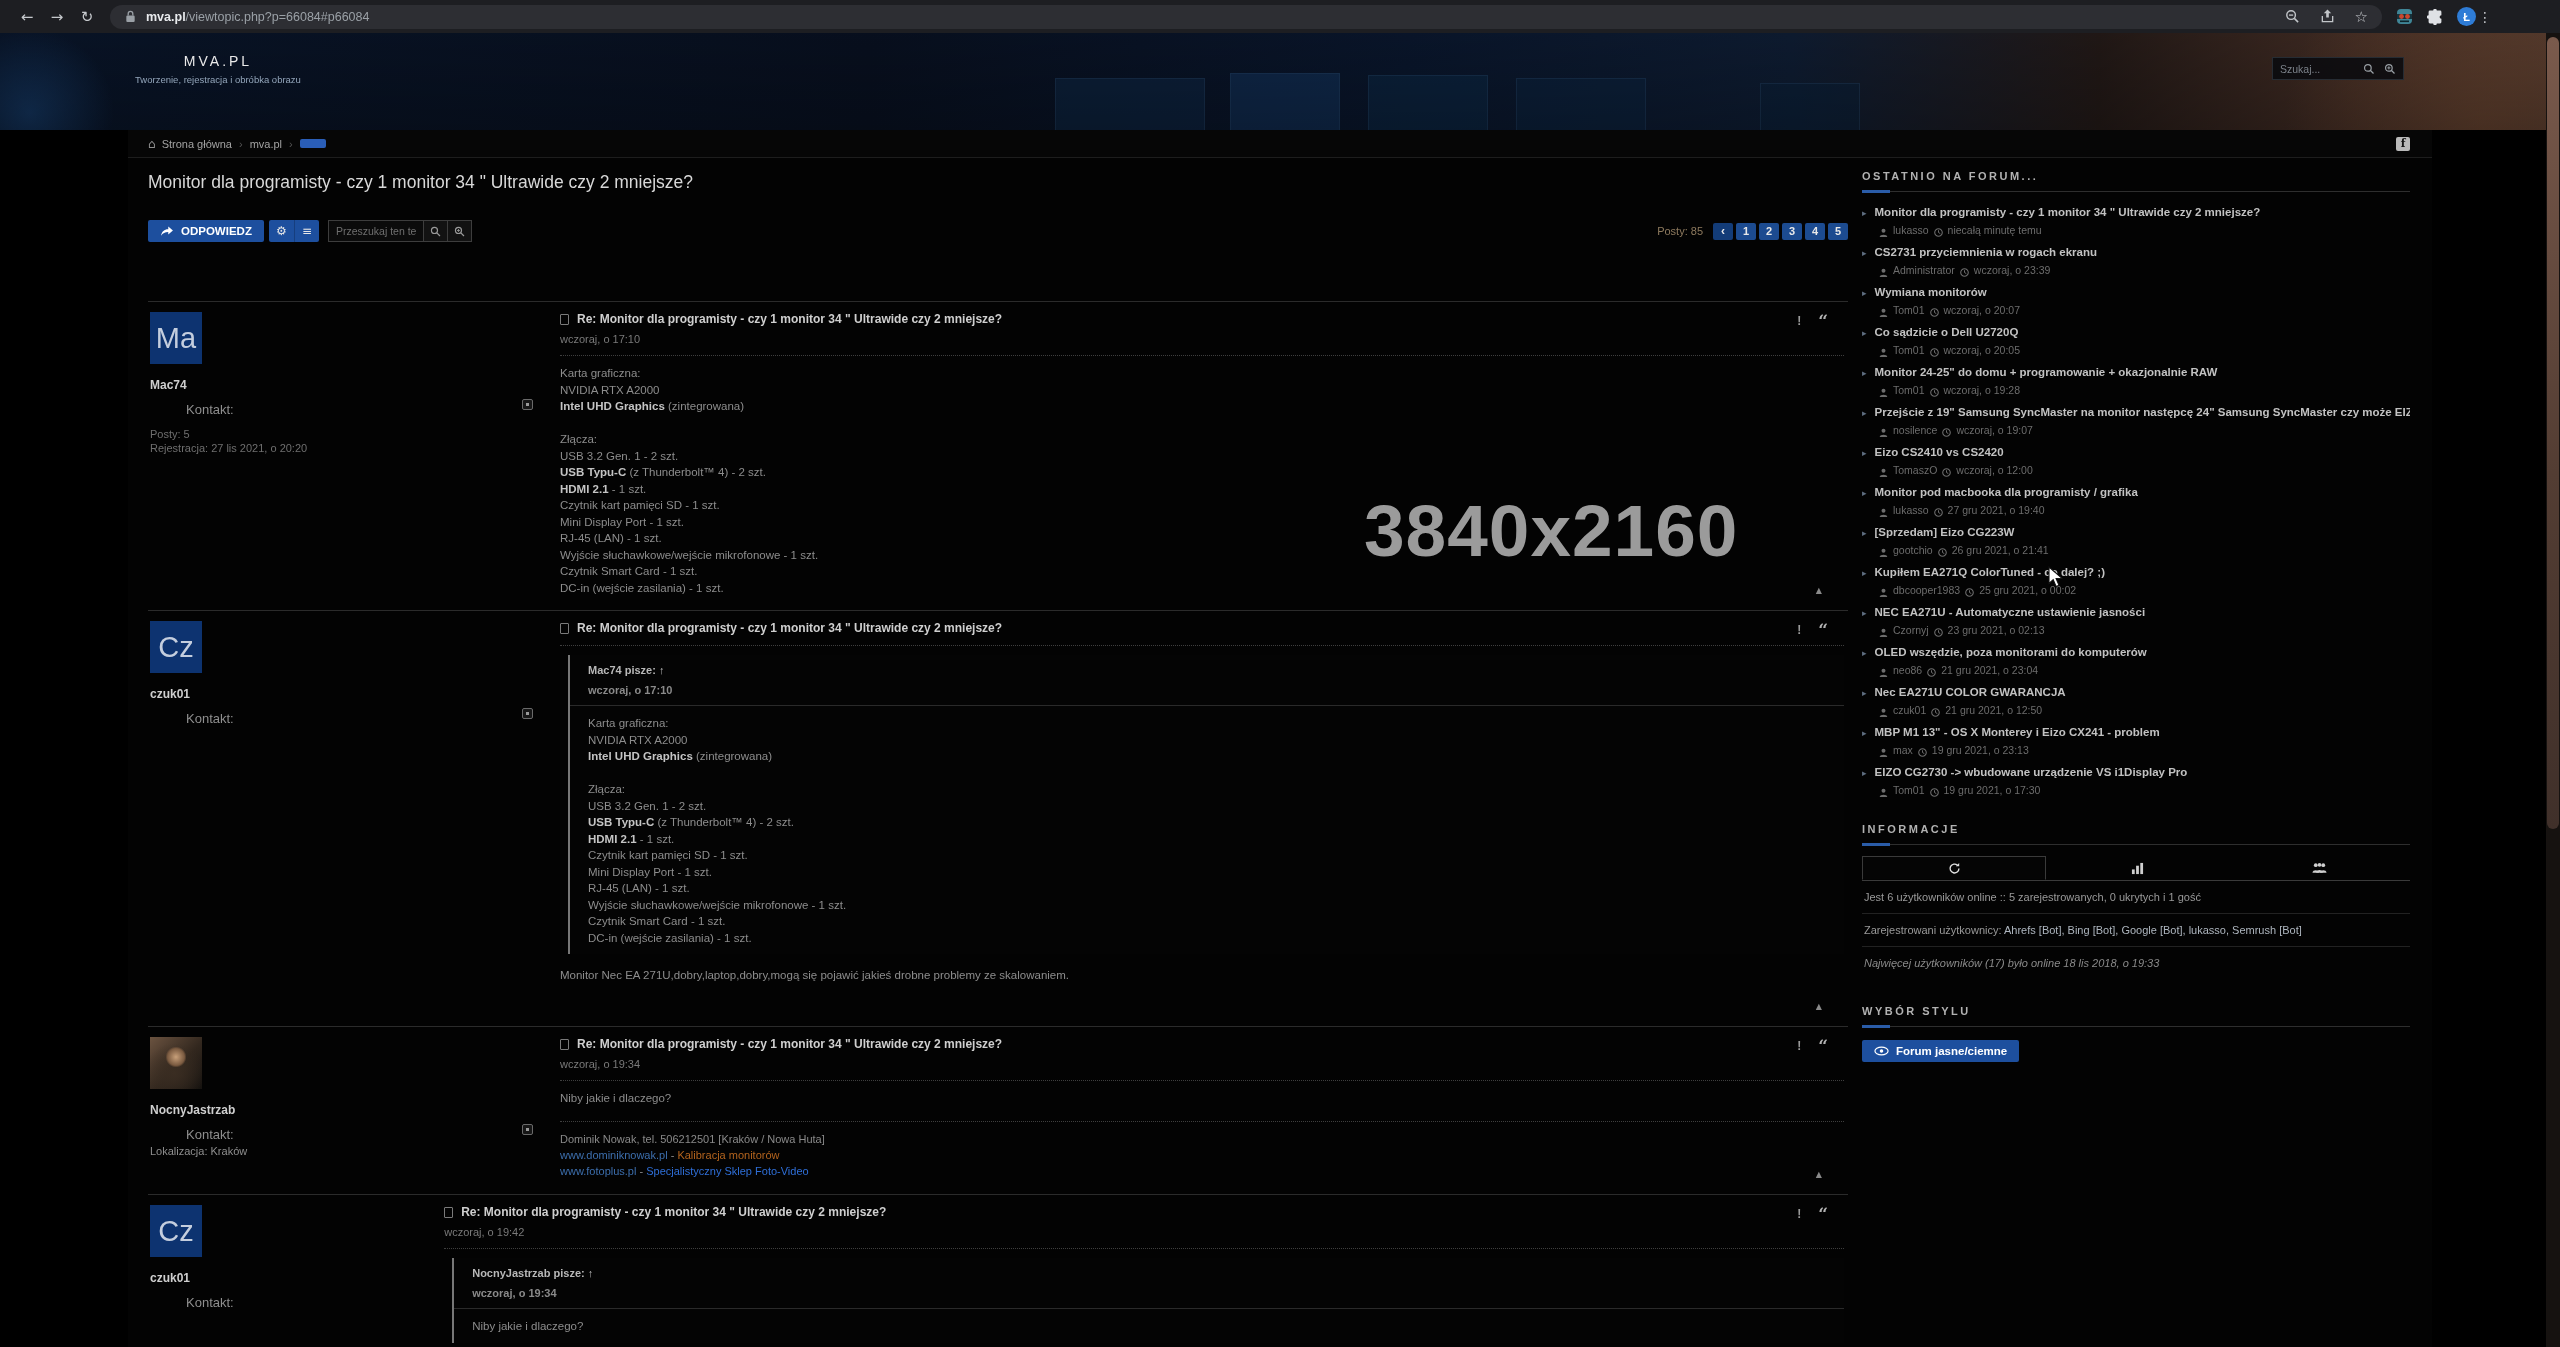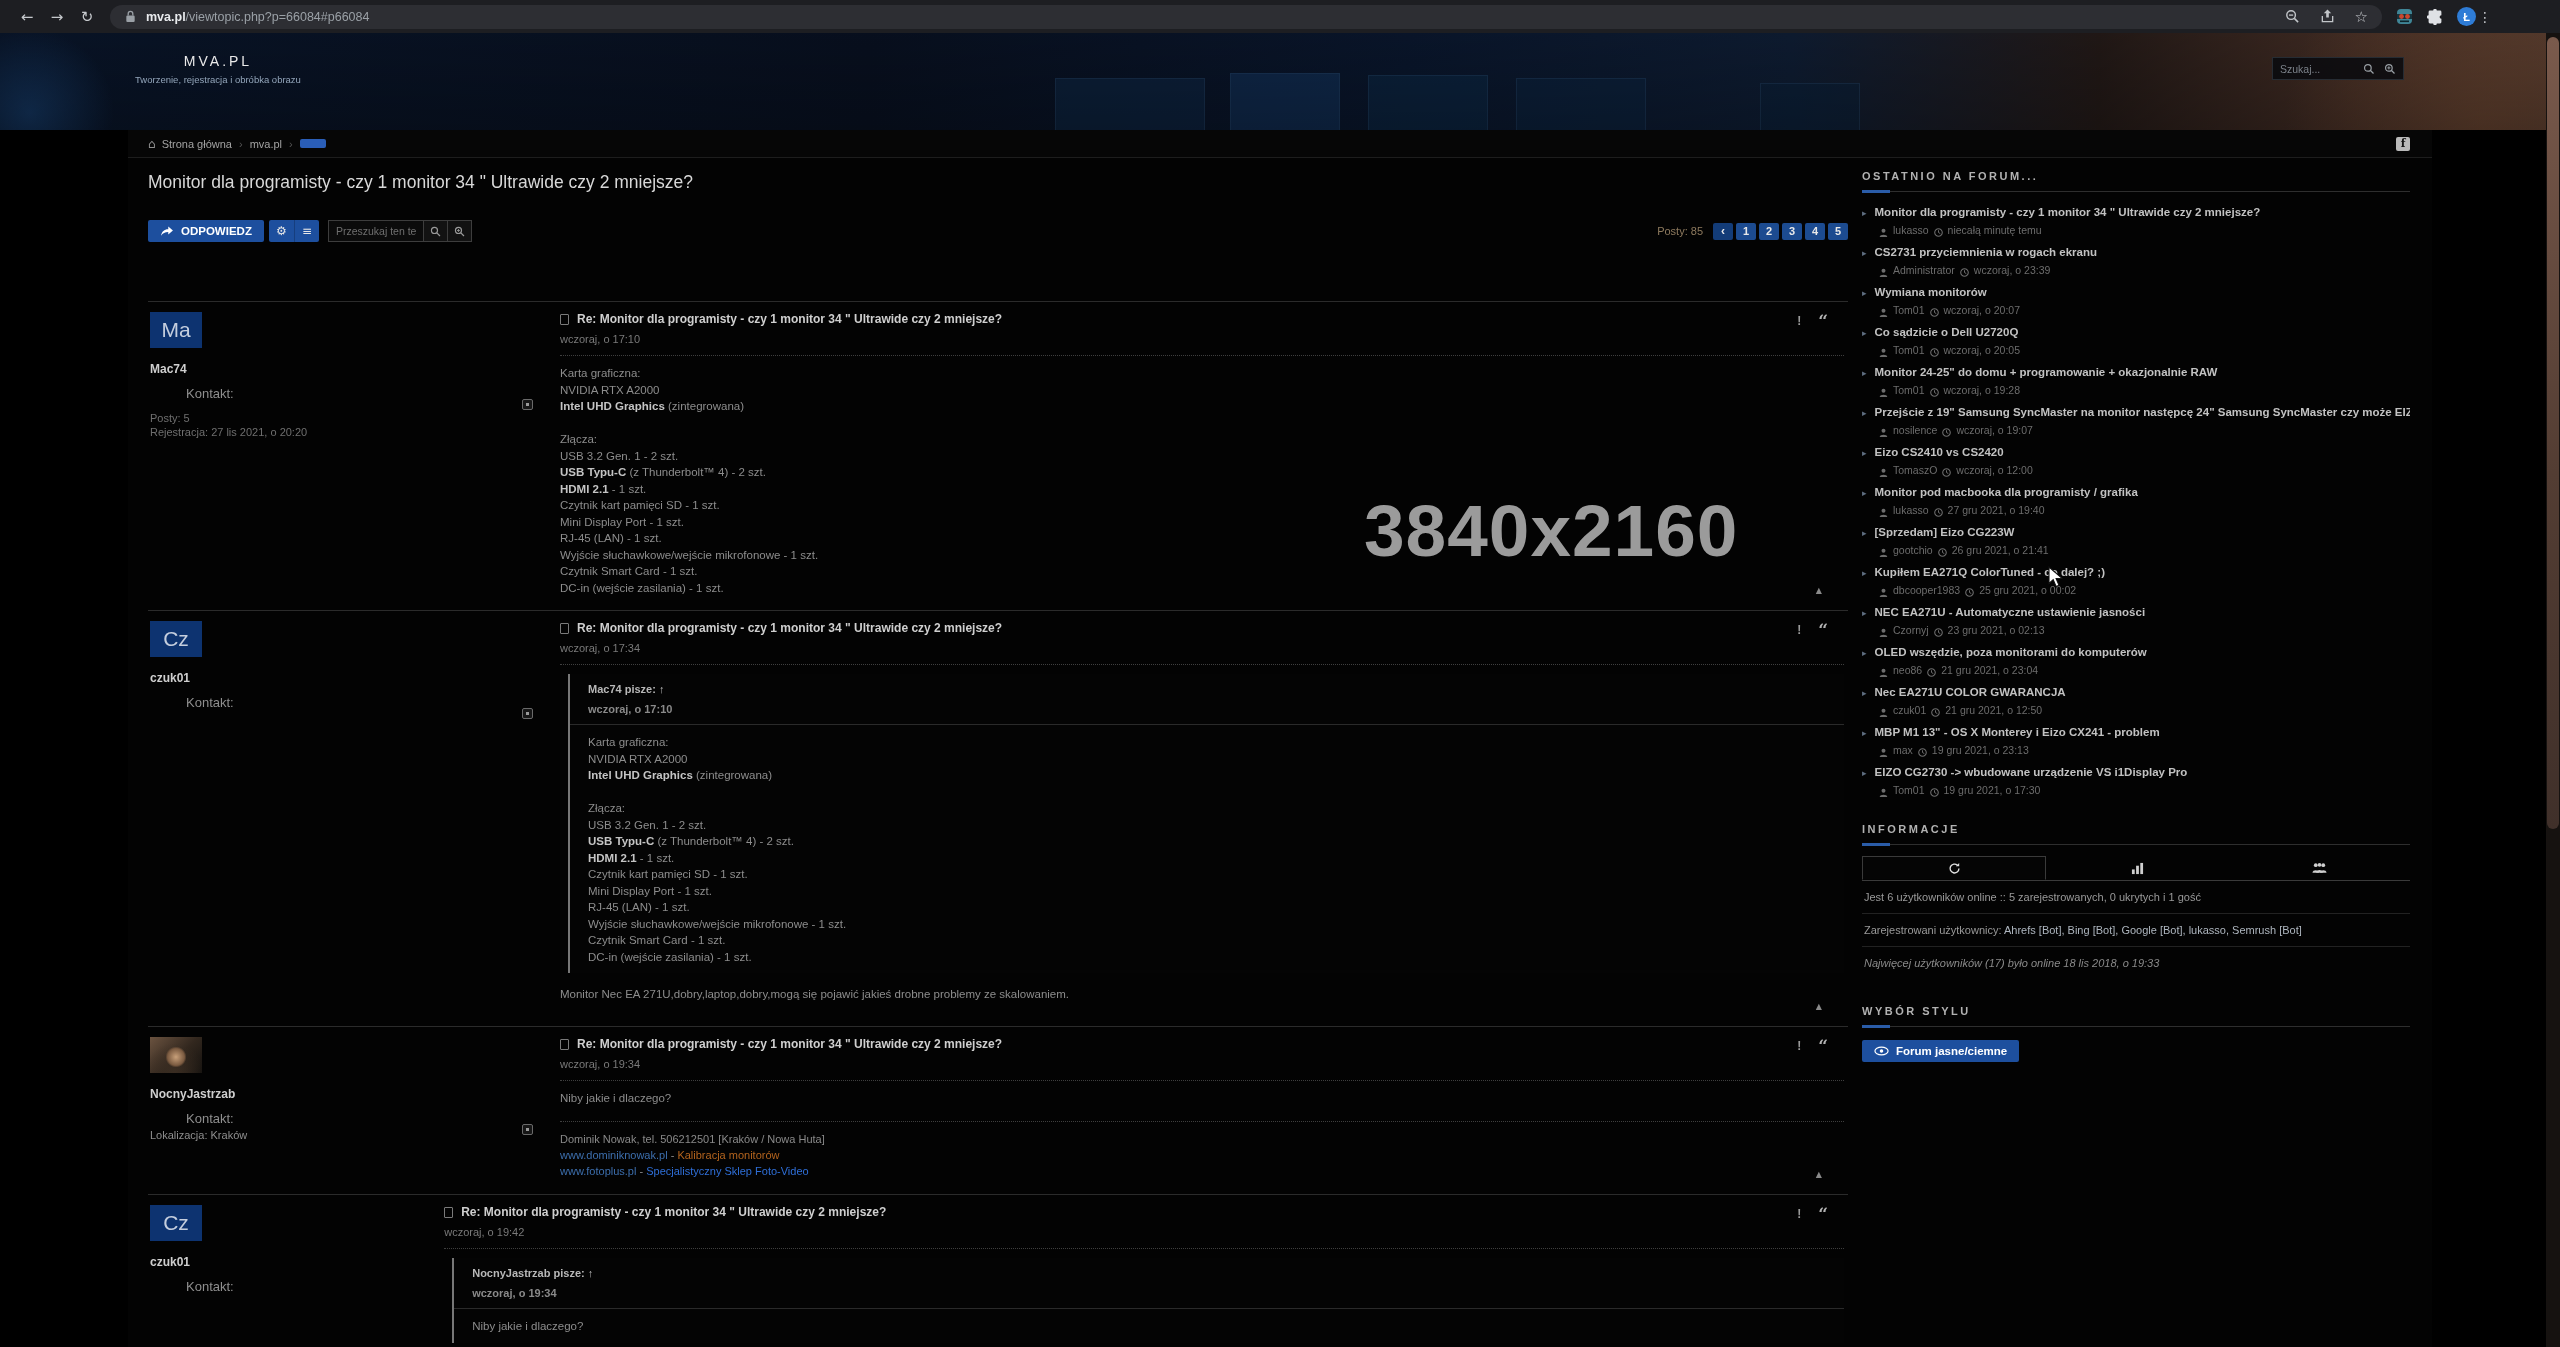--- a/index.html
+++ b/index.html
@@ -78,21 +78,21 @@
   .posts-count { color:#8f7b5f; font-size:11px; margin-right:10px; }
   .pagination { display:flex; gap:3px; }
   .page-tile { min-width:20px; height:17px; padding:0 5px; background:#1c4b90; border-radius:2px;
     color:#e9e9e9; font-size:11px; font-weight:bold; display:flex; align-items:center; justify-content:center; }
   .page-tile.prev { background:#133c78; font-size:12px; }
 
   
   .posts { margin-top:58px; }
   .post { position:relative; display:flex; border-top:1px solid #2b2b2b; padding:10px 0 12px; }
   .author { width:412px; padding-left:2px; position:relative; }
-  .avatar { width:52px; height:36px; background:#0d3370; color:#c4cede; font-size:21px;
+  .avatar { width:52px; height:52px; background:#0d3370; color:#c4cede; font-size:29px;
     display:flex; align-items:center; justify-content:center; }
   .avatar.photo { background:
       radial-gradient(circle 14px at 26px 20px, #c8a07a, #7a5a40 60%, rgba(0,0,0,0) 75%),
       radial-gradient(circle 30px at 24px 36px, #3a2d22, rgba(0,0,0,0)),
       linear-gradient(135deg,#6b5340,#32271e 55%,#15120f); color:transparent; }
   .uname { margin-top:14px; font-weight:bold; color:#cfcfcf; font-size:12px; }
   .kontakt { margin-top:10px; color:#8f8f8f; font-size:13px;margin-left:36px; }
   .lokal { margin-top:3px; color:#8f8f8f; font-size:11px; }
   .pstats { margin-top:10px; color:#6f6f6f; font-size:11px; line-height:14px; }
   .contact-icon { position:absolute; left:374px; top:87px; width:11px; height:11px;
@@ -332,21 +332,20 @@
           </div>
           <div class="pcontent">
             <div class="phead-icons">
               <span class="rep-ico">!</span>
               <span class="quo-ico">“</span>
             </div>
             <div class="phead">
               <span class="picon"></span>
               <span class="ptitle">Re: Monitor dla programisty - czy 1 monitor 34 " Ultrawide czy 2 mniejsze?</span>
             </div>
-            <div class="ptime">wczoraj, o 17:34</div>
             <div class="dotline"></div>
             <div class="quote">
               <div class="qattr">Mac74 pisze: ↑</div>
               <div class="qtime">wczoraj, o 17:10</div>
               <div class="qhr"></div>
               <div class="pbody">
                 <div class="bline"><b></b><span>Karta graficzna:</span></div>
                 <div class="bline"><b></b><span>NVIDIA RTX A2000</span></div>
                 <div class="bline"><b>Intel UHD Graphics</b><span> (zintegrowana)</span></div>
                 <div class="bline"><b></b><span></span></div>

